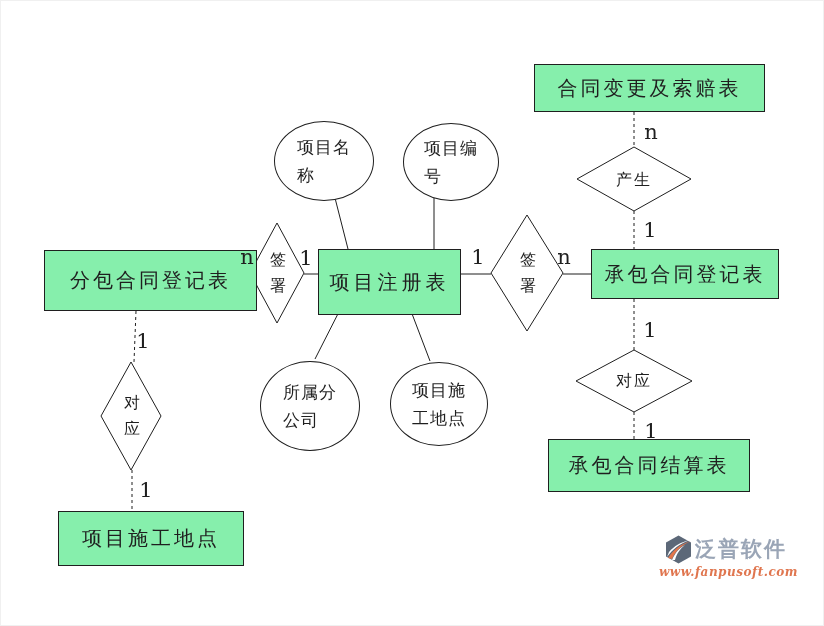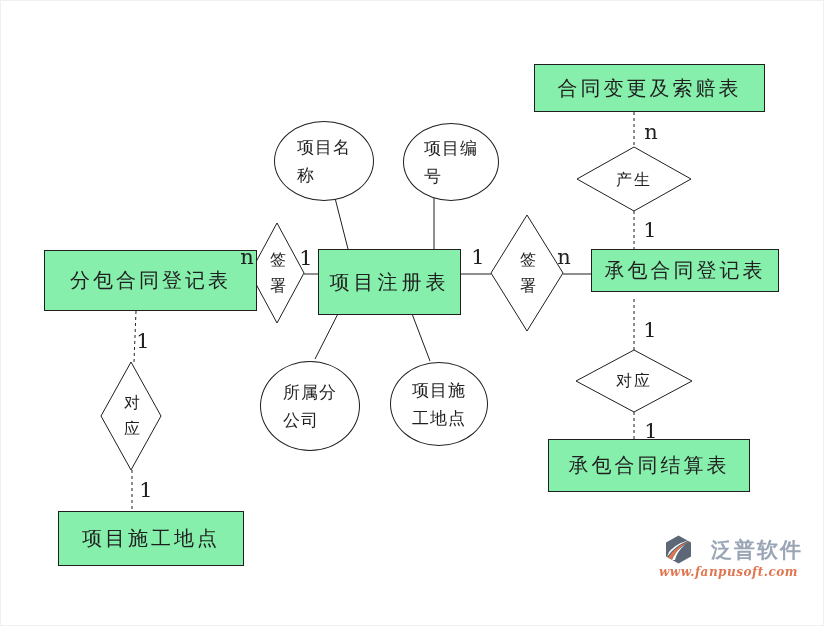--- a/index.html
+++ b/index.html
@@ -73,22 +73,21 @@
     font-family: "DejaVu Serif", serif;
   }
   .watermark {
     position: absolute;
     left: 664px;
     top: 534px;
     width: 150px;
   }
   .wm-row {
     display: flex;
-    align-items: center;
-    gap: 16px;
+    align-items: flex-start;
   }
   .wm-brand {
     font-family: "DejaVu Sans", sans-serif;
     font-size: 21px;
     font-weight: 600;
     letter-spacing: 2px;
     color: #9aa5b6;
     margin-left: 3px;
     white-space: nowrap;
   }
@@ -138,21 +137,21 @@
       <polygon points="633,349 691,380 633,411 575,380"></polygon>
     </g>
   </svg>
 
   <div class="entity" style="left:533px; top:63px; width:231px; height:48px;">合同变更及索赔表</div>
 
   <div class="entity" style="left:43px; top:249px; width:213px; height:61px;">分包合同登记表</div>
 
   <div class="entity" style="left:317px; top:248px; width:143px; height:66px; letter-spacing:4px;">项目注册表</div>
 
-  <div class="entity" style="left:590px; top:248px; width:188px; height:43px;">承包合同登记表</div>
+  <div class="entity" style="left:590px; top:248px; width:188px; height:50px;">承包合同登记表</div>
 
   <div class="entity" style="left:57px; top:510px; width:186px; height:55px;">项目施工地点</div>
 
   <div class="entity" style="left:547px; top:438px; width:202px; height:53px;">承包合同结算表</div>
 
   <div class="attr-ellipse" style="left:273px; top:120px; width:100px; height:80px;"></div>
   <div class="attr-label" style="left:327px; top:160px;">项目名称</div>
 
   <div class="attr-ellipse" style="left:402px; top:122px; width:96px; height:78px;"></div>
   <div class="attr-label" style="left:454px; top:161px;">项目编号</div>

